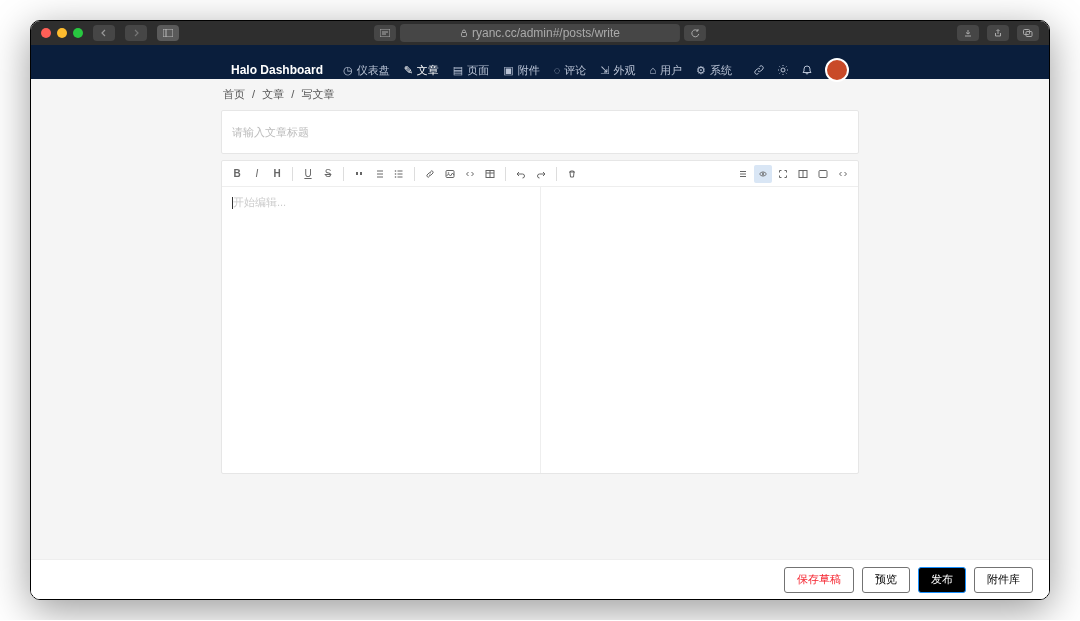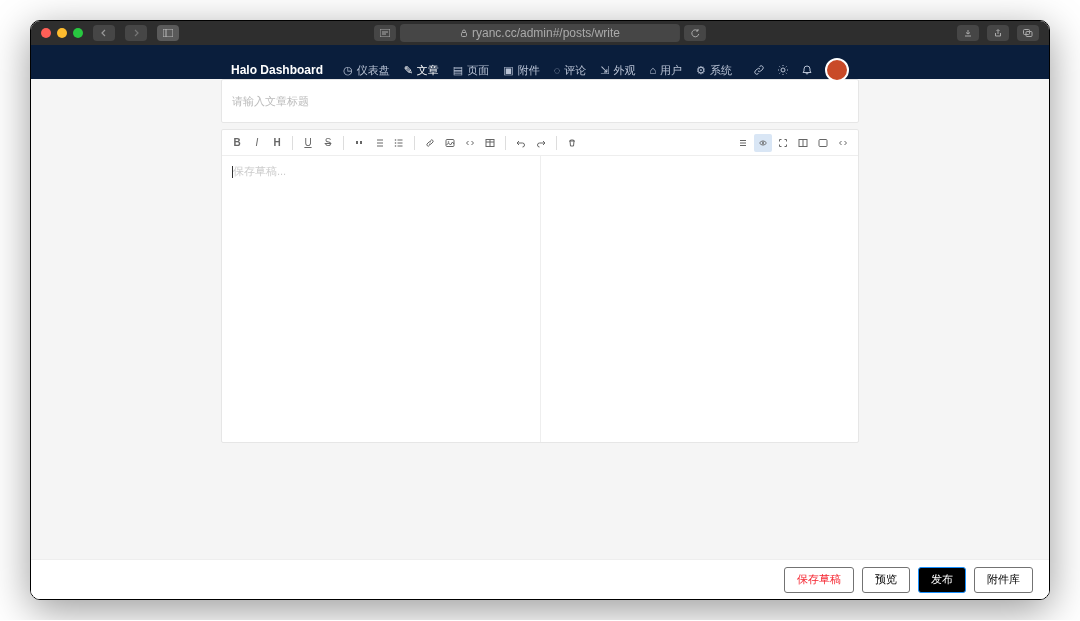--- a/index.html
+++ b/index.html
@@ -184,20 +184,27 @@
         <span class="ic">
           <svg width="12" height="12" viewBox="0 0 12 12">
               <path d="M6 2a3 3 0 00-3 3v2l-1 1.5h8L9 7V5a3 3 0 00-3-3zM5 9a1 1 0 002 0" fill="none" stroke="#b8c2d4"></path>
             </svg>
         </span>
         <div class="avatar"></div>
       </div>
     </div>
 
     <div class="content">
+      <div class="crumbs">
+        <a>首页</a>
+        <span class="sep">/</span>
+        <a>文章</a>
+        <span class="sep">/</span>
+        <span>写文章</span>
+      </div>
 
       <input class="titlefield" placeholder="请输入文章标题" style="">
 
       <div class="editor">
         <div class="toolbar">
           <div class="tb-l">
             <div class="tool">
                 <b>B</b>
               </div>
             <div class="tool">
@@ -305,21 +312,21 @@
             </div>
             <div class="tool">
               <svg width="10" height="10" viewBox="0 0 10 10">
                   <path d="M3.5 3L1.5 5l2 2M6.5 3l2 2-2 2" stroke="#666" fill="none"></path>
                 </svg>
             </div>
           </div>
         </div>
         <div class="panes">
           <div class="pane left">
-            <span class="cursor"></span><span class="ph">保存草稿...</span>
+            <span class="cursor"></span><span class="ph">开始编辑...</span>
           </div>
           <div class="pane right"></div>
         </div>
       </div>
     </div>
 
     <div class="footer">
       <button class="btn danger">保存草稿</button>
       <button class="btn">预览</button>
       <button class="btn primary">发布</button>

